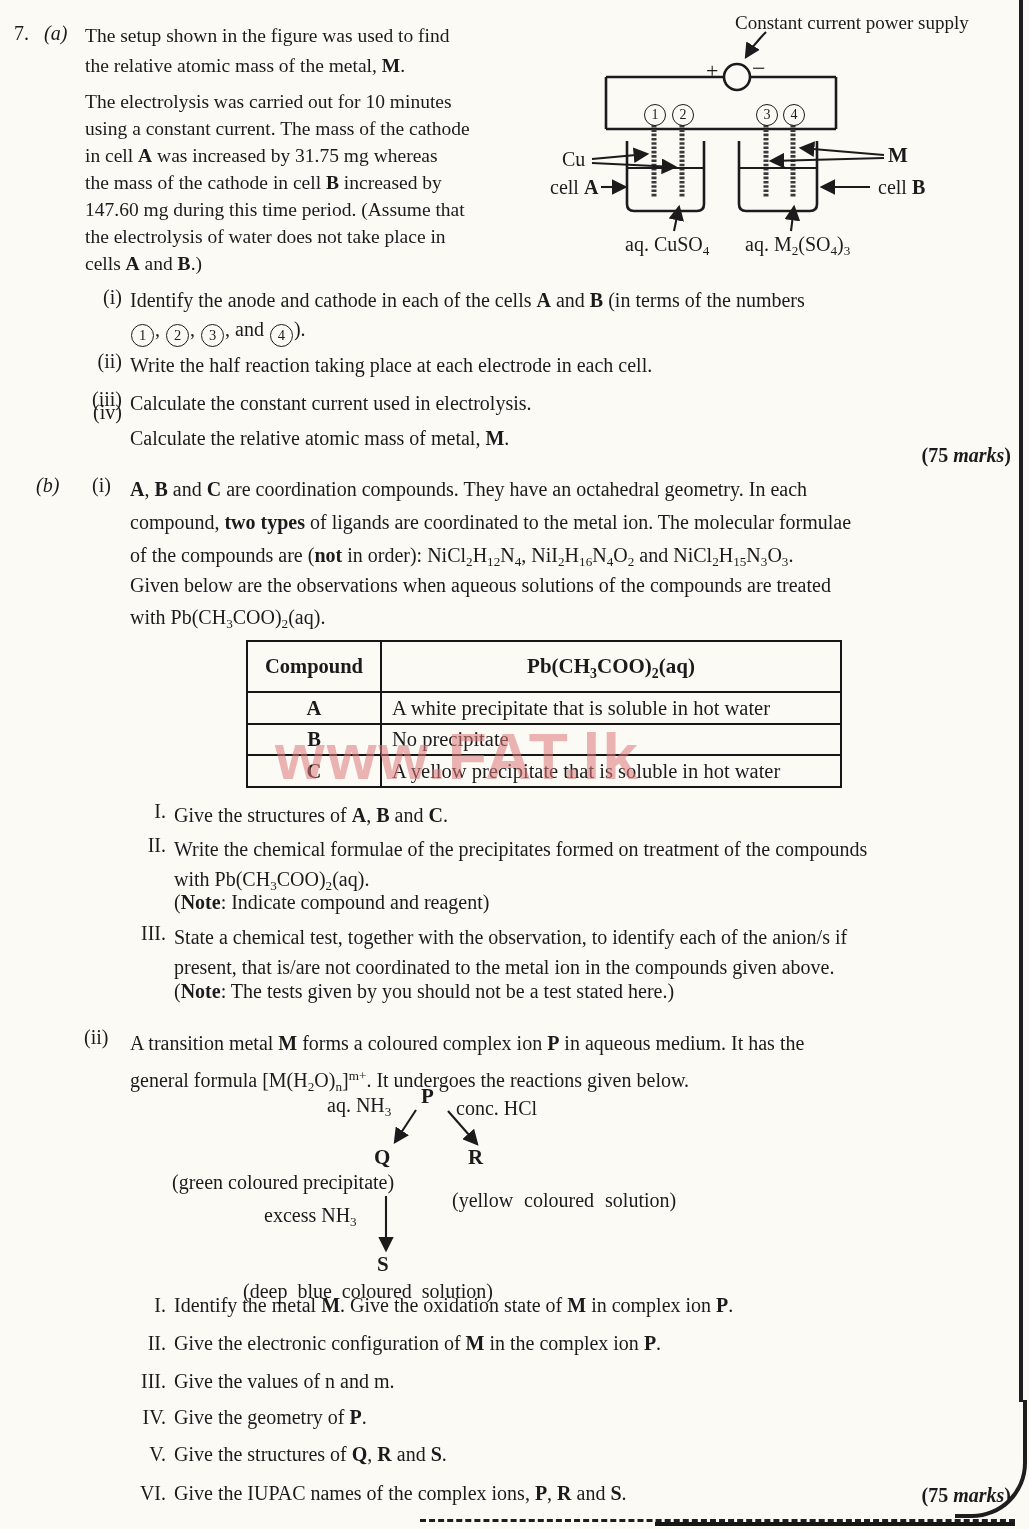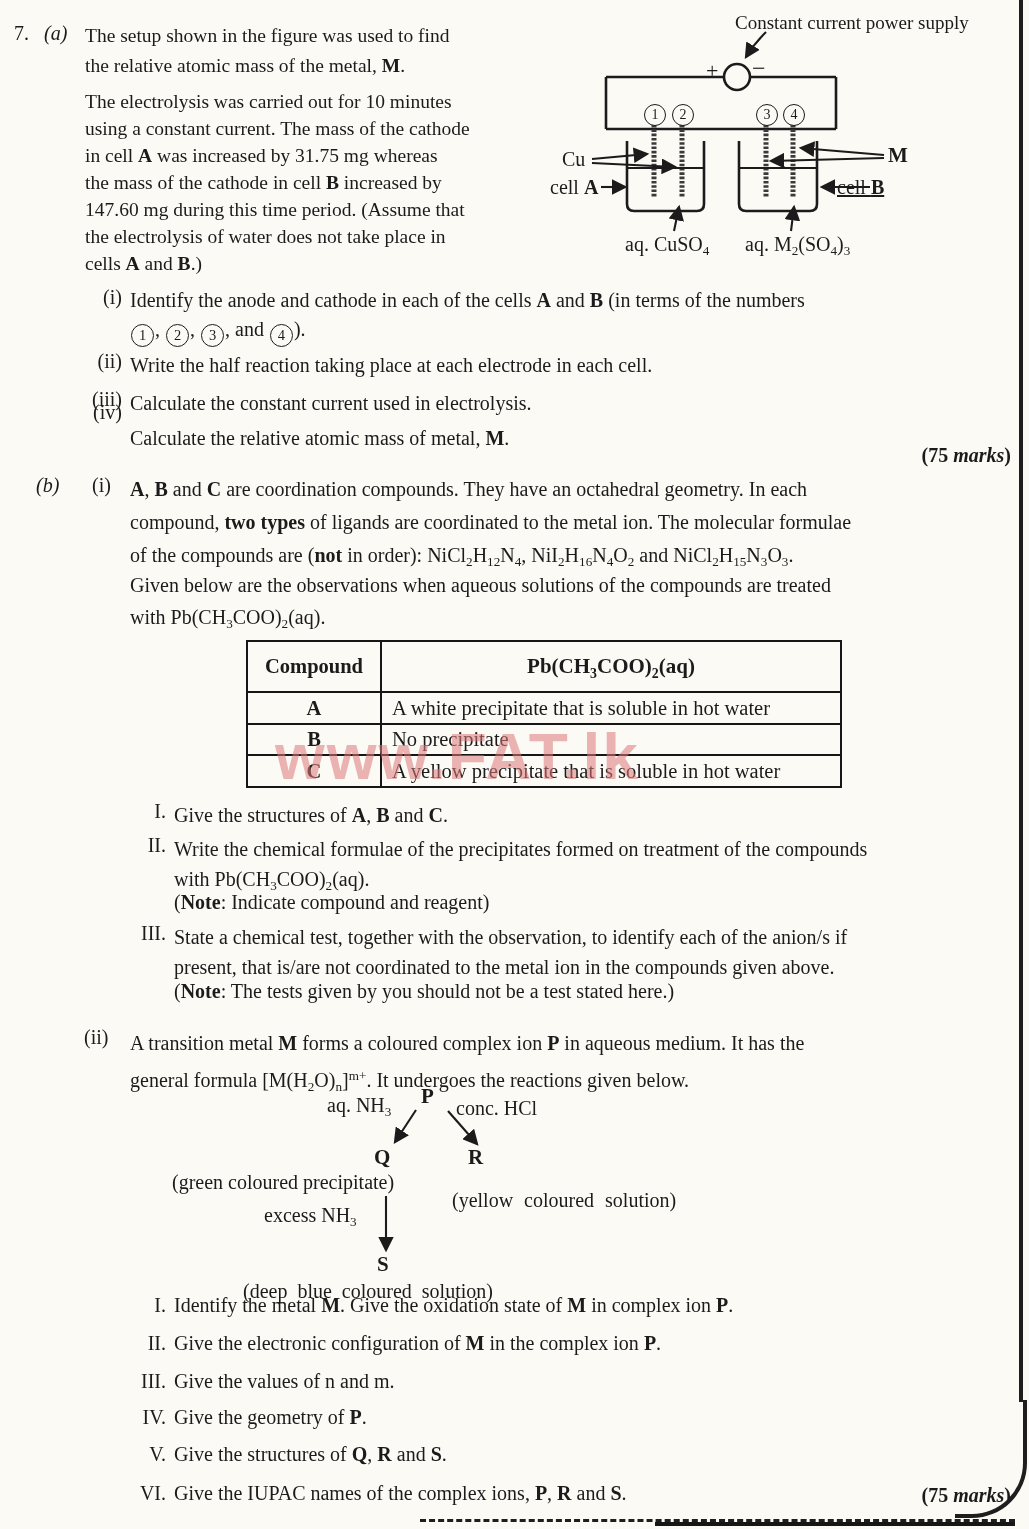--- a/index.html
+++ b/index.html
@@ -81,21 +81,21 @@
   <div class="dlabel" style="left:735px;top:12px;font-size:19px;">Constant current power supply</div>
   <div class="dlabel" style="left:706px;top:58px;font-size:22px;">+</div>
   <div class="dlabel" style="left:752px;top:55px;font-size:24px;">−</div>
   <div class="circ-el" style="left:644px;top:104px;">1</div>
   <div class="circ-el" style="left:672px;top:104px;">2</div>
   <div class="circ-el" style="left:756px;top:104px;">3</div>
   <div class="circ-el" style="left:783px;top:104px;">4</div>
   <div class="dlabel" style="left:562px;top:148px;">Cu</div>
   <div class="dlabel" style="left:550px;top:176px;">cell <b>A</b></div>
   <div class="dlabel" style="left:888px;top:143px;font-weight:bold;font-size:21px;">M</div>
-  <div class="dlabel" style="left:837px;top:176px;text-decoration:underline;">cell <b>B</b></div>
+  <div class="dlabel" style="left:878px;top:176px;">cell <b>B</b></div>
   <div class="dlabel" style="left:625px;top:233px;">aq. CuSO<sub>4</sub></div>
   <div class="dlabel" style="left:745px;top:233px;">aq. M<sub>2</sub>(SO<sub>4</sub>)<sub>3</sub></div>
 
   <div class="abs qlabel" style="left:60px;top:286px;width:62px;">(i)</div>
   <div class="abs qtext" style="left:130px;top:286px;width:884px;line-height:29px;">Identify the anode and cathode in each of the cells <b>A</b> and <b>B</b> (in terms of the numbers<br><span class="circ">1</span>, <span class="circ">2</span>, <span class="circ">3</span>, and <span class="circ">4</span>).</div>
   <div class="abs qlabel" style="left:60px;top:350px;width:62px;">(ii)</div>
   <div class="abs qtext" style="left:130px;top:350px;width:884px;">Write the half reaction taking place at each electrode in each cell.</div>
   <div class="abs qlabel" style="left:60px;top:388px;width:62px;">(iii)</div>
   <div class="abs qtext" style="left:130px;top:388px;width:884px;">Calculate the constant current used in electrolysis.</div>
   <div class="abs qlabel" style="left:60px;top:401px;width:62px;">(iv)</div>

